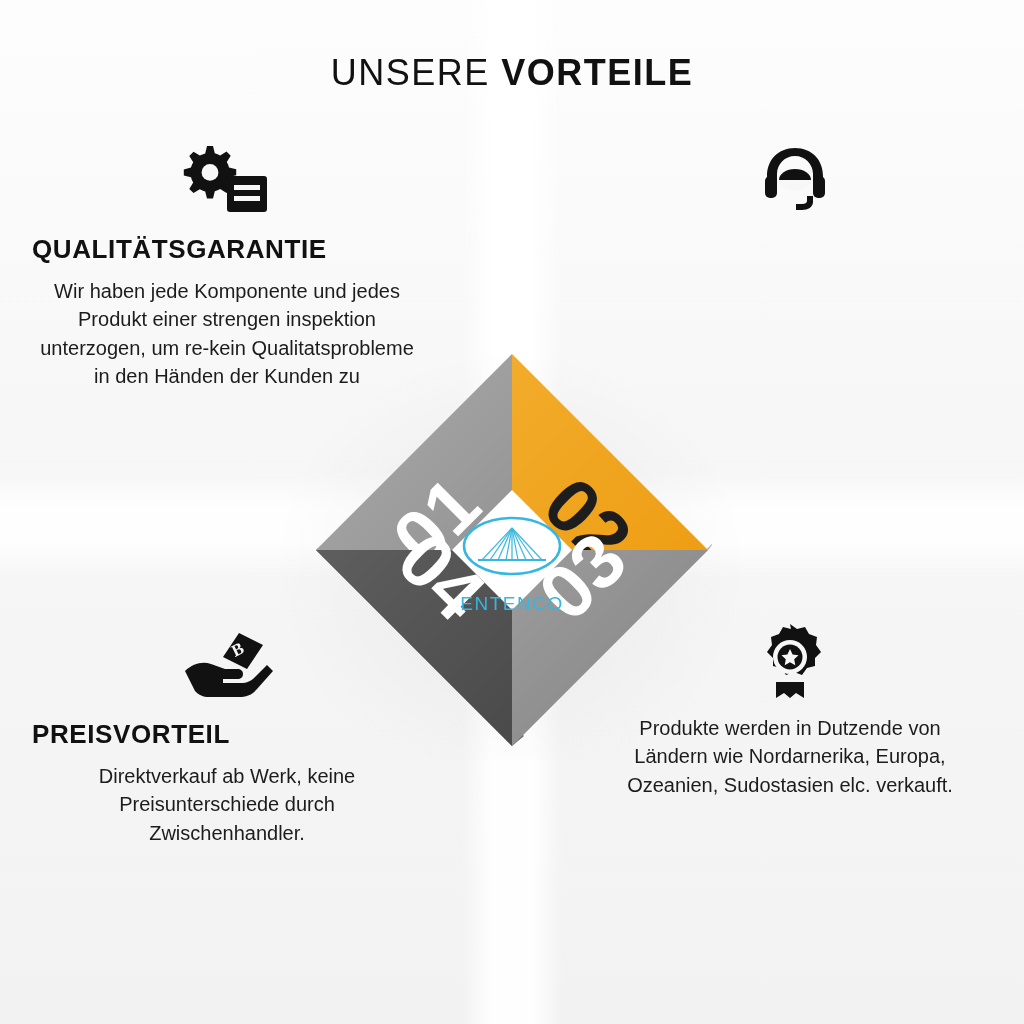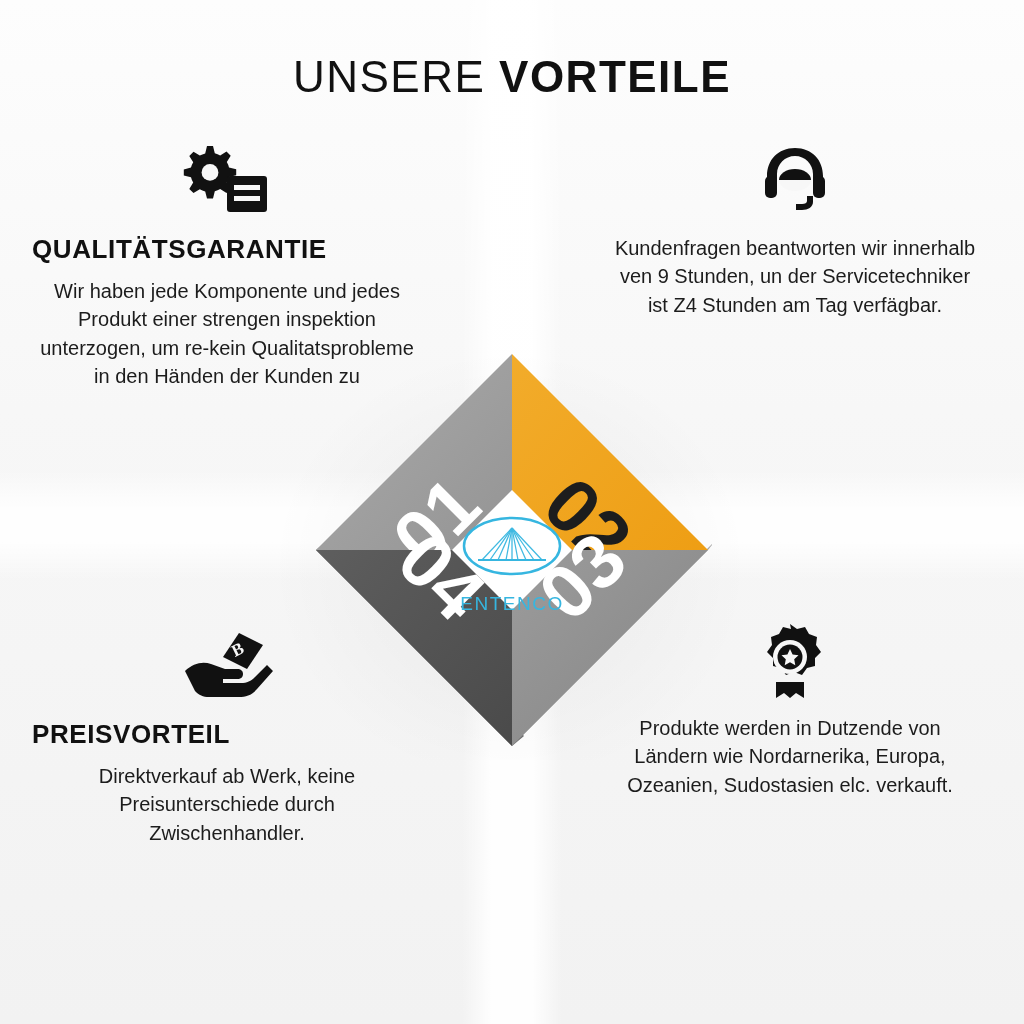--- a/index.html
+++ b/index.html
@@ -47,21 +47,21 @@
     pointer-events: none;
   }
 
   
   .title {
     position: absolute;
     top: 52px;
     left: 0;
     width: 1024px;
     text-align: center;
-    font-size: 44px;
+    font-size: 36px;
     letter-spacing: 1.5px;
     color: #111;
     white-space: nowrap;
   }
   .title .light { font-weight: 400; }
   .title .bold { font-weight: 800; }
 
   
   .block {
     position: absolute;
@@ -170,21 +170,20 @@
         <g fill="#111">
           <path d="M50 8 C33 8 22 20 22 36 l0 10 10 0 0-12 C32 24 40 16 50 16 c10 0 18 8 18 18 l0 12 10 0 0-10 C78 20 67 8 50 8z"></path>
           <rect x="20" y="36" width="12" height="22" rx="5"></rect>
           <rect x="68" y="36" width="12" height="22" rx="5"></rect>
           <path d="M68 56 l0 6 c0 5-5 8-11 8 l-6 0 0-6 6 0 c3 0 5-1 5-3 l0-5z"></path>
           <ellipse cx="50" cy="40" rx="16" ry="11" fill="#f7f7f7"></ellipse>
           <path d="M34 40 a16 11 0 0 1 32 0 z" fill="#111"></path>
         </g>
       </svg>
     </span>
-    <p>Kundenfragen beantworten wir innerhalb ven 9 Stunden, un der Servicetechniker ist Z4 Stunden am Tag verfägbar.</p>
   </div>
 
   <div class="block" id="block-bl">
     <span class="icon">
       <svg viewBox="0 0 100 80" width="100" height="80" aria-hidden="true">
         <g fill="#111">
           <path d="M62 8 l24 12 -16 24 -24-12 z"></path>
           <path d="M8 46 c8-8 18-10 26-7 l14 5 12 0 c4 0 6 2 6 5 0 3-2 5-6 5 l-14 0 0 4 18 0 c6 0 10-2 14-6 l12-12 6 6 -16 18 c-5 6-11 8-18 8 l-30 0 c-6 0-10-2-14-6 z"></path>
           <text x="58" y="32" font-family="Liberation Serif, serif" font-size="17" font-weight="700" fill="#f7f7f7" transform="rotate(-26 58 32)">B</text>
         </g>

